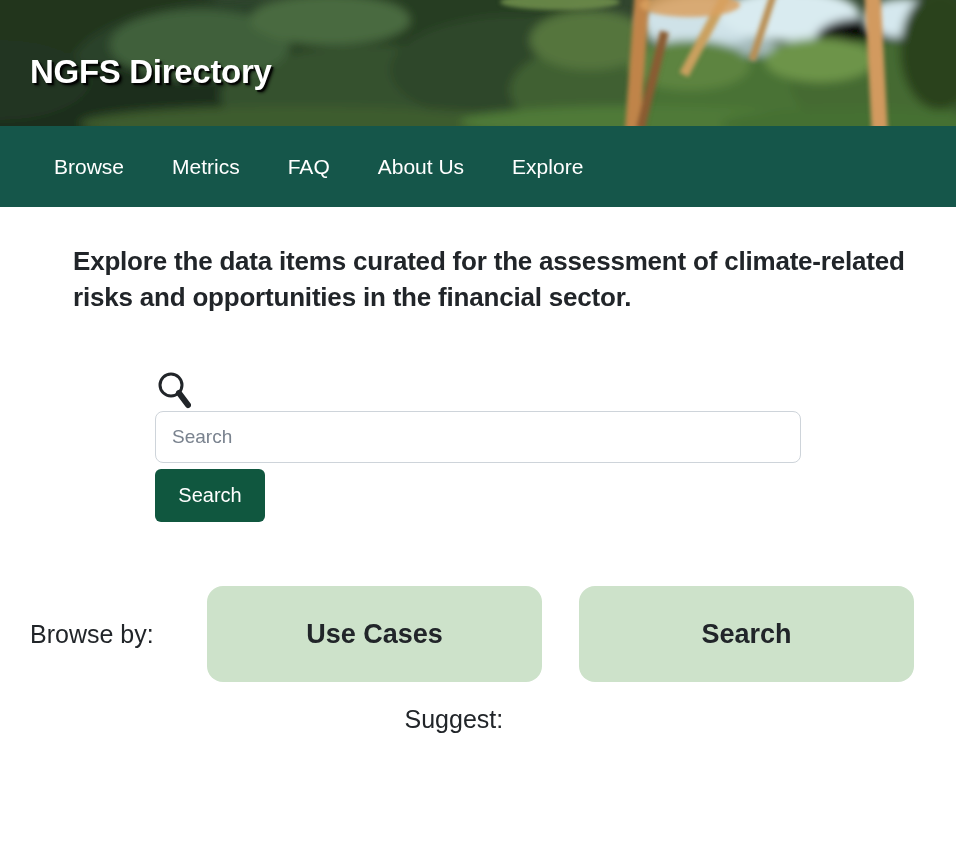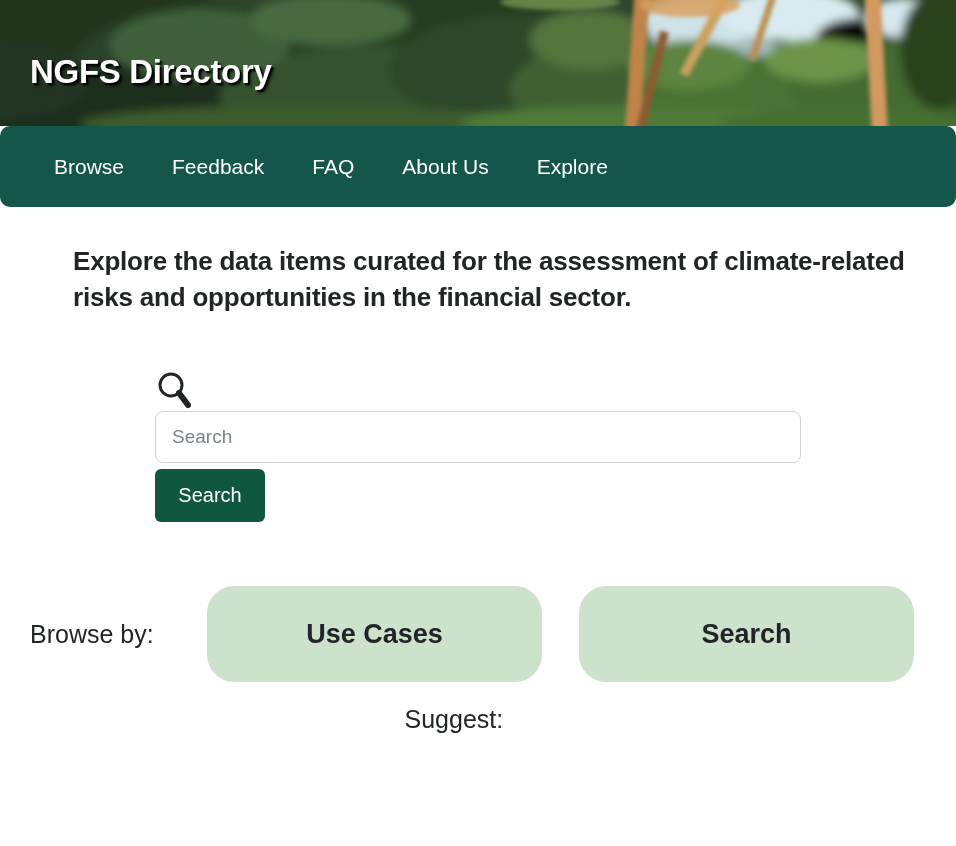--- a/index.html
+++ b/index.html
@@ -39,21 +39,20 @@
 
   
   .navbar {
     width: 956px;
     height: 81px;
     background: #15564a;
     display: flex;
     align-items: center;
     padding-left: 54px;
     box-sizing: border-box;
-    border-radius: 10px;
   }
   .nav-link {
     color: #ffffff;
     font-size: 21px;
     text-decoration: none;
     margin-right: 48px;
     cursor: pointer;
     white-space: nowrap;
   }
 
@@ -120,21 +119,21 @@
     width: 177px;
     font-size: 25px;
     color: #212529;
     flex: 0 0 177px;
   }
   .pill-btn {
     width: 335px;
     height: 96px;
     background: #cde2ca;
     border: none;
-    border-radius: 27px;
+    border-radius: 16px;
     font-size: 27px;
     font-weight: 700;
     font-family: "Liberation Sans", "DejaVu Sans", sans-serif;
     color: #212529;
     cursor: pointer;
     margin-right: 37px;
   }
   .pill-btn:last-child { margin-right: 0; }
 </style>
 </head>
@@ -192,21 +191,21 @@
         <rect x="760" y="-8" width="7" height="70" fill="#b98e52" transform="rotate(18 763 25)"></rect>
         <ellipse cx="690" cy="5" rx="50" ry="12" fill="#d9a05f" opacity="0.85"></ellipse>
         <ellipse cx="560" cy="2" rx="60" ry="8" fill="#6d8c4a" opacity="0.9"></ellipse>
       </g>
     </svg>
     <div class="hero-title">NGFS Directory</div>
   </div>
 
   <nav class="navbar">
     <a class="nav-link">Browse</a>
-    <a class="nav-link">Feedback</a>
+    <a class="nav-link">Metrics</a>
     <a class="nav-link">FAQ</a>
     <a class="nav-link">About Us</a>
     <a class="nav-link">Explore</a>
   </nav>
 
   <div class="intro">Explore the data items curated for the assessment of climate-related risks and opportunities in the financial sector.</div>
 
   <div class="search-block">
     <svg class="search-icon" viewBox="0 0 34 38">
       <circle cx="14" cy="14" r="11" fill="none" stroke="#212529" stroke-width="3"></circle>

